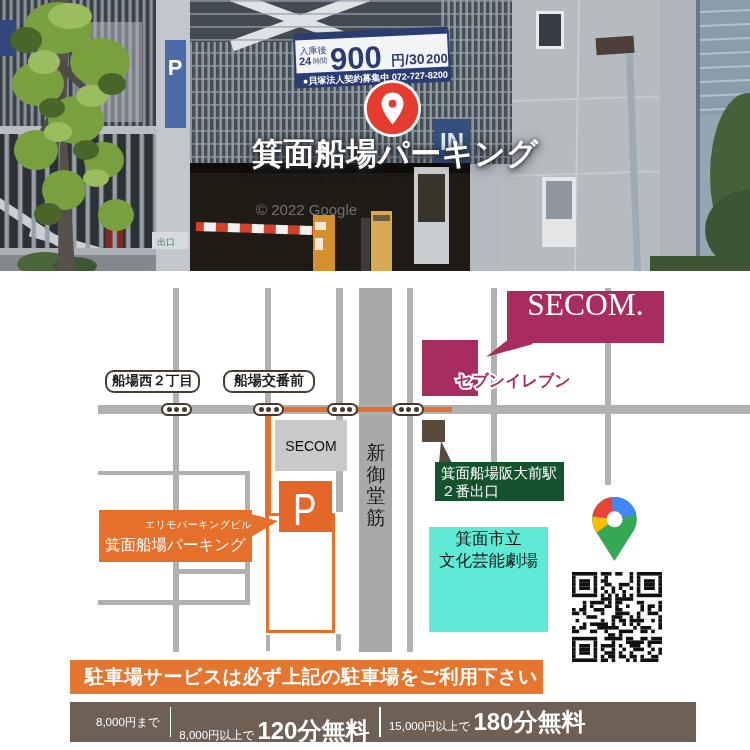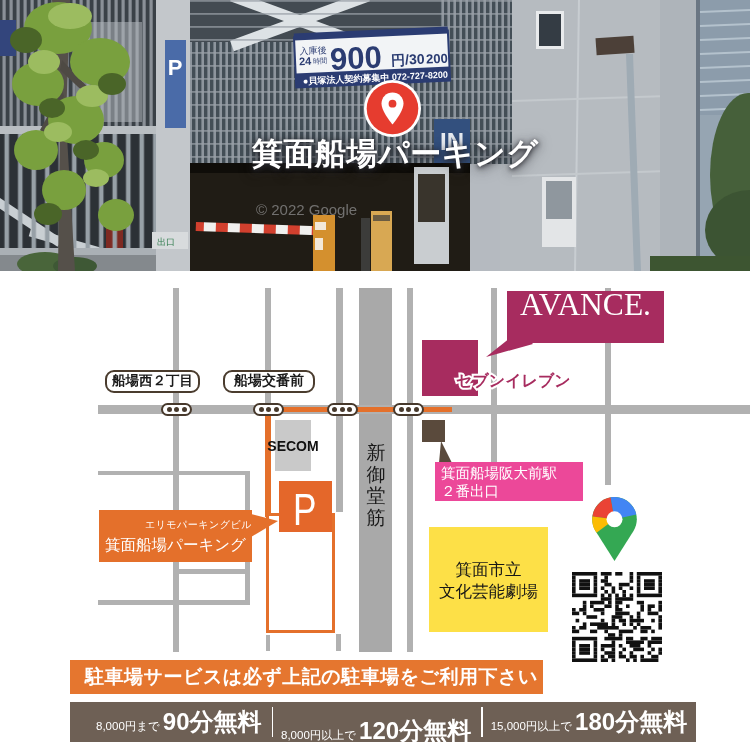--- a/index.html
+++ b/index.html
@@ -217,40 +217,40 @@
       </div>
 <div class="busstop" style="left:393px;top:131.5px;">
         <i></i>
         <i></i>
         <i></i>
       </div>
 
 <div class="buslabel" style="left:105px;top:98.5px;width:95px;font-size:13.5px;">船場西２丁目</div>
 <div class="buslabel" style="left:223px;top:98.5px;width:92px;font-size:14px;">船場交番前</div>
 
-<div class="abs" style="left:275px;top:149px;width:36px;height:51px;background:#c9c9c9;display:flex;align-items:center;justify-content:center;font-size:14px;font-weight:bold;color:#111;">SECOM</div>
+<div class="abs" style="left:275px;top:149px;width:72px;height:51px;background:#c9c9c9;display:flex;align-items:center;justify-content:center;font-size:14px;font-weight:normal;color:#111;">SECOM</div>
 
 <div class="abs" style="left:422px;top:69px;width:56px;height:56px;background:#a72c5f;"></div>
 <svg class="abs" style="left:482px;top:43px;" width="55" height="46" viewBox="0 0 55 46">
         <polygon points="38,16 51,30 4,43" fill="#a72c5f"></polygon>
       </svg>
 <div class="abs" style="left:507px;top:20px;width:157px;height:52px;background:#a72c5f;color:#fff;text-align:center;">
-  <div style="font-family:'Liberation Serif',serif;font-size:31.5px;line-height:27px;">AVANCE.</div>
+  <div style="font-family:'Liberation Serif',serif;font-size:31.5px;line-height:27px;">SECOM.</div>
 </div>
 <div class="abs" style="left:456px;top:100px;font-size:16px;font-weight:bold;white-space:nowrap;">
   <span style="position:absolute;left:0;top:0;-webkit-text-stroke:4px #fff;color:#fff;">セブンイレブン</span>
   <span style="position:relative;color:#a72c5f;">セブンイレブン</span></div>
 
 <div class="abs" style="left:422px;top:148.5px;width:22.5px;height:22.5px;background:#5a4a3c;"></div>
 <svg class="abs" style="left:438px;top:169px;" width="18" height="24" viewBox="0 0 18 24">
         <polygon points="3,1 14,23 1,23" fill="#5a4a3c"></polygon>
       </svg>
-<div class="abs" style="left:435px;top:191px;width:148px;height:39px;background:#ec4899;color:#fff;font-size:14.5px;line-height:17.5px;padding:3px 0 0 6px;box-sizing:border-box;">箕面船場阪大前駅<br>２番出口</div>
-
-<div class="abs" style="left:429px;top:256px;width:119px;height:105px;background:#fde047;color:#161616;display:flex;flex-direction:column;align-items:center;justify-content:center;font-size:16.5px;line-height:22px;">
+<div class="abs" style="left:435px;top:191px;width:129px;height:39px;background:#14532d;color:#fff;font-size:14.5px;line-height:17.5px;padding:3px 0 0 6px;box-sizing:border-box;">箕面船場阪大前駅<br>２番出口</div>
+
+<div class="abs" style="left:429px;top:256px;width:119px;height:105px;background:#5eead4;color:#161616;display:flex;flex-direction:column;align-items:center;justify-content:flex-start;font-size:16.5px;line-height:22px;">
         <div>箕面市立</div>
         <div>文化芸能劇場</div>
       </div>
 
 <div class="abs" style="left:278.5px;top:210px;width:53px;height:50.5px;background:#e4672a;color:#fff;text-align:center;font-size:44px;overflow:hidden;"><span style="display:inline-block;transform:scaleX(0.8);margin-top:4px;">P</span></div>
 
 <div class="abs" style="left:99px;top:239px;width:153px;height:52px;background:#e4702b;color:#fff;text-align:center;">
   <div style="font-size:10px;letter-spacing:0.5px;margin-top:8px;text-align:right;">エリモパーキングビル</div>
   <div style="font-size:15.5px;letter-spacing:0px;margin-top:3px;white-space:nowrap;">箕面船場パーキング</div>
 </div>
@@ -432,21 +432,20 @@
             <rect x="61.2" y="86.4" width="3.6" height="3.6"></rect>
             <rect x="68.4" y="86.4" width="18.0" height="3.6"></rect>
           </g>
         </svg></div>
 </div>
 
 <div class="abs" style="left:70px;top:660px;width:473px;height:34px;background:#e5762f;color:#fff;font-size:19px;font-weight:bold;display:flex;align-items:center;padding-left:15px;box-sizing:border-box;letter-spacing:0.5px;">駐車場サービスは必ず上記の駐車場をご利用下さい</div>
 <div class="abs" style="left:70px;top:702px;width:612px;height:40px;background:#6e6055;color:#fff;display:flex;align-items:center;padding-left:14px;">
   <div style="display:flex;align-items:baseline;margin-left:12px;flex-shrink:0;white-space:nowrap;">
         <span style="font-size:11.5px;">8,000円まで</span>
-        <span style="font-size:24px;font-weight:bold;margin-left:3px;">90分無料</span>
       </div>
   <div style="width:1.5px;height:30px;background:#fff;margin:0 8px 0 10px;"></div>
   <div style="display:flex;align-items:baseline;flex-shrink:0;white-space:nowrap;margin-top:17px;">
         <span style="font-size:11.5px;">8,000円以上で</span>
         <span style="font-size:24px;font-weight:bold;margin-left:3px;">120分無料</span>
       </div>
   <div style="width:1.5px;height:30px;background:#fff;margin:0 8px 0 10px;"></div>
   <div style="display:flex;align-items:baseline;flex-shrink:0;white-space:nowrap;">
         <span style="font-size:11.5px;">15,000円以上で</span>
         <span style="font-size:24px;font-weight:bold;margin-left:3px;">180分無料</span>

